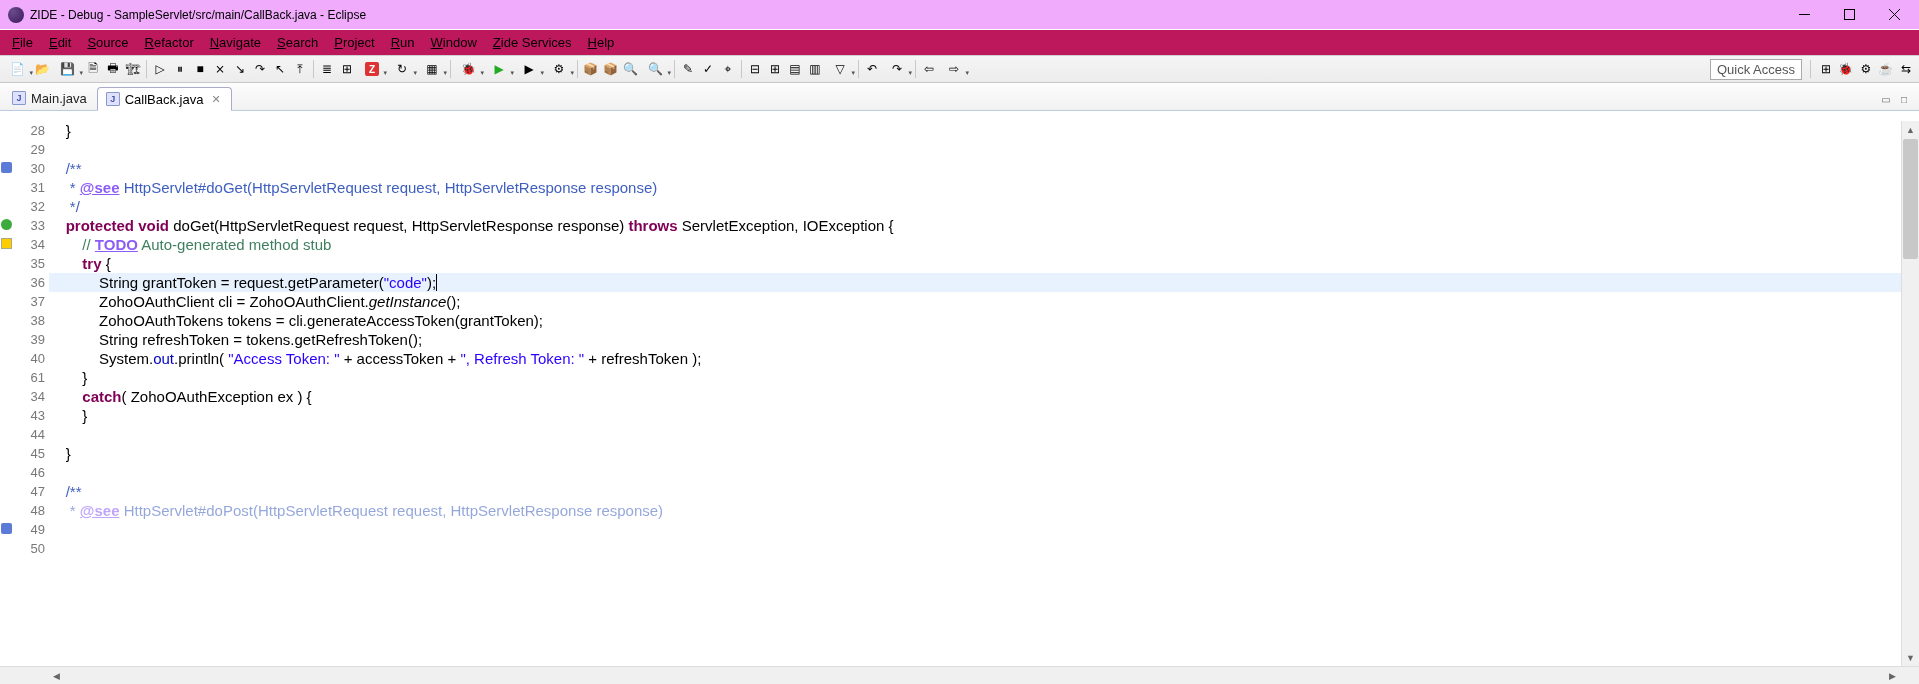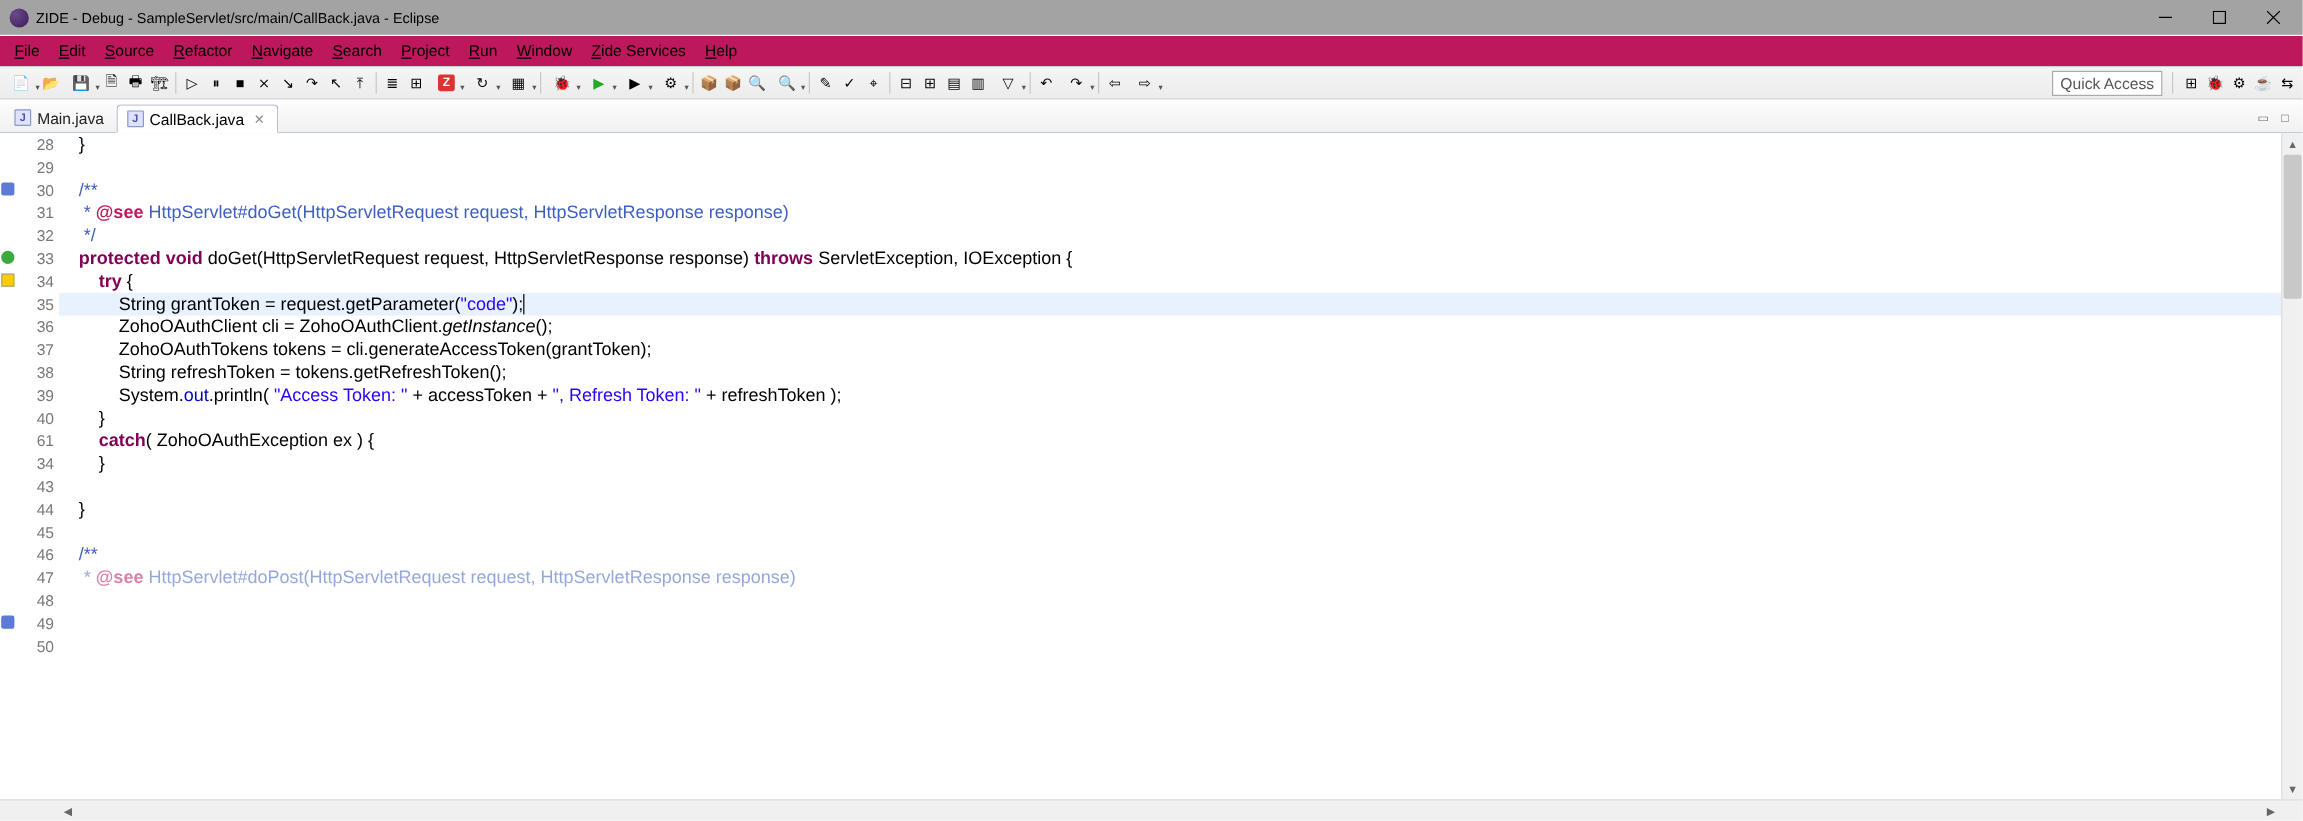--- a/index.html
+++ b/index.html
@@ -1,18 +1,18 @@
 <!DOCTYPE html>
 <html><head>
 <meta charset="utf-8">
 <style>
 * { margin:0; padding:0; box-sizing:border-box; font-family:"Segoe UI",Tahoma,sans-serif; }
 body { width:1919px; height:684px; background:#fff; overflow:hidden; display:flex; flex-direction:column; font-size:13px; }
 
-.titlebar { height:30px; background:#a3a3a3; display:flex; align-items:center; padding:0 2px 0 8px; border-bottom:1px solid #fff; }
+.titlebar { height:30px; background:#f0abfc; display:flex; align-items:center; padding:0 2px 0 8px; border-bottom:1px solid #fff; }
 .titlebar .logo { width:16px; height:16px; border-radius:50%; background:radial-gradient(circle at 30% 30%,#6a4a8a,#3a1a5a); margin-right:6px; }
 .titlebar .title { font-size:12px; color:#000; flex:1; }
 .winbtns { display:flex; gap:0; }
 .winbtn { width:45px; height:30px; display:flex; align-items:center; justify-content:center; font-size:12px; color:#000; }
 .winbtn svg { width:11px; height:11px; }
 
 .menubar { height:25px; background:#be185d; display:flex; align-items:center; padding:0 4px; gap:0; border-bottom:0; }
 .menubar .mitem { padding:3px 8px; font-size:13px; color:#000; cursor:default; }
 .menubar .mitem .key { text-decoration:underline; }
 
@@ -26,37 +26,37 @@
 
 .tabbar { height:28px; background:linear-gradient(#fdfdfd,#f1f1f1); border-bottom:1px solid #bcd; display:flex; align-items:end; padding:0 4px; }
 .etab { height:24px; display:flex; align-items:center; padding:0 10px 0 8px; font-size:13px; gap:5px; cursor:default; position:relative; }
 .etab .ticon { width:14px; height:14px; background:#e0e0ff; border:1px solid #8899cc; display:inline-flex;align-items:center;justify-content:center;font-size:9px;color:#4455aa;font-weight:bold;border-radius:1px;}
 .etab.inactive { color:#222; }
 .etab.active { background:#fff; border:1px solid #aac; border-bottom:1px solid #fff; border-radius:4px 4px 0 0; margin-bottom:-1px; }
 .etab .close { font-size:11px; color:#888; margin-left:3px; }
 .tabright { margin-left:auto; display:flex; gap:4px; padding-right:4px; padding-bottom:4px; }
 .tabright div { width:14px; height:14px; font-size:10px; color:#666; display:flex;align-items:center;justify-content:center;}
 
-.editor { flex:1; display:flex; overflow:hidden; position:relative; font-family:Consolas,"Courier New",monospace; font-size:15px; }
+.editor { flex:1; display:flex; overflow:hidden; position:relative; font-family:Consolas,"Courier New",monospace; font-size:15px;margin-top:10px; }
 .gutter-num { width:34px; background:#fff; text-align:right; color:#787878; padding-right:4px; border-right:0px; }
 .gutter-num .ln { height:19px; line-height:19px; font-size:13px; }
 .gutter-ann { width:15px; background:#fff; }
 .gutter-ann .an { height:19px; position:relative; }
 .gutter-ann .mark { position:absolute; left:1px; top:3px; width:11px; height:11px; }
 .mk-blue { background:#5b7bd6; border-radius:2px; }
 .mk-green { background:#3daa3d; border-radius:50%; }
 .mk-yellow { width:12px;height:12px;background:#fc0;border:1px solid #aa8; }
 
 .code { flex:1; background:#fff; overflow:hidden; }
 .cline { height:19px; line-height:19px; white-space:pre; padding-left:0; }
 .highlight { background:#e8f2fe; }
 .tok-kw { color:#7f0055; font-weight:bold; }
 .tok-com { color:#3f7f5f; }
 .tok-doc { color:#3f5fbf; }
-.tok-doctag { color:#be185d; font-weight:bold; }
+.tok-doctag { color:#8b5cf6; font-weight:bold;text-decoration:underline; }
 .tok-str { color:#2a00ff; }
 .tok-fld { color:#0000c0; }
 .tok-stm { font-style:italic; }
 .cursor { border-right:1px solid #000; }
 
 .vsbar { width:18px; background:#f0f0f0; border-left:1px solid #ddd; position:relative; }
 .vthumb { position:absolute; left:1px; right:1px; top:18px; height:120px; background:#c8c8c8; border-radius:2px; }
 .vab { position:absolute; left:0; right:0; height:17px; display:flex;align-items:center;justify-content:center;color:#666;font-size:9px;}
 
 .hsbar { height:18px; background:#f0f0f0; border-top:1px solid #ddd; display:flex; align-items:center; }
@@ -327,20 +327,21 @@
       <div class="ln">49</div>
       <div class="ln">50</div>
     </div>
   <div class="code" id="code">
       <div class="cline">    }</div>
       <div class="cline"></div>
       <div class="cline">    <span class="tok-doc">/**</span></div>
       <div class="cline"><span class="tok-doc">     * </span><span class="tok-doctag">@see</span><span class="tok-doc"> HttpServlet#doGet(HttpServletRequest request, HttpServletResponse response)</span></div>
       <div class="cline"><span class="tok-doc">     */</span></div>
       <div class="cline">    <span class="tok-kw">protected</span> <span class="tok-kw">void</span> doGet(HttpServletRequest request, HttpServletResponse response) <span class="tok-kw">throws</span> ServletException, IOException {</div>
+      <div class="cline">        <span class="tok-com">// </span><span class="tok-doctag">TODO</span><span class="tok-com"> Auto-generated method stub</span></div>
       <div class="cline">        <span class="tok-kw">try</span> {</div>
       <div class="cline highlight">            String grantToken = request.getParameter(<span class="tok-str">"code"</span>);<span class="cursor"></span></div>
       <div class="cline">            ZohoOAuthClient cli = ZohoOAuthClient.<span class="tok-stm">getInstance</span>();</div>
       <div class="cline">            ZohoOAuthTokens tokens = cli.generateAccessToken(grantToken);</div>
       <div class="cline">            String refreshToken = tokens.getRefreshToken();</div>
       <div class="cline">            System.<span class="tok-fld">out</span>.println( <span class="tok-str">"Access Token: "</span> + accessToken + <span class="tok-str">", Refresh Token: "</span> + refreshToken );</div>
       <div class="cline">        }</div>
       <div class="cline">        <span class="tok-kw">catch</span>( ZohoOAuthException ex ) {</div>
       <div class="cline">        }</div>
       <div class="cline"></div>

